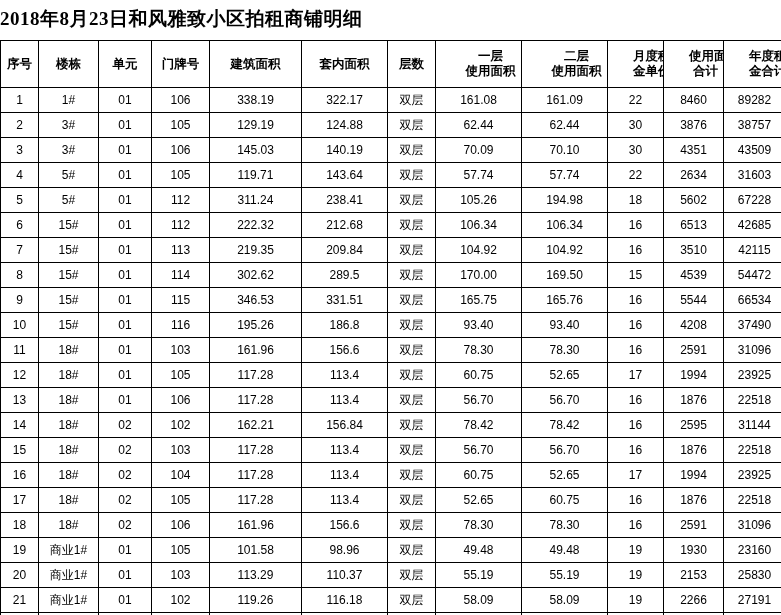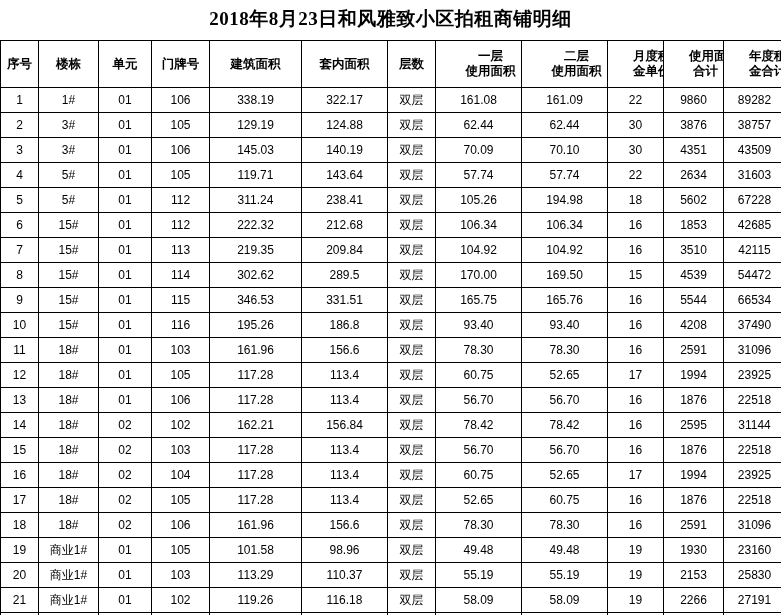--- a/index.html
+++ b/index.html
@@ -14,21 +14,21 @@
     color: #000000;
     overflow: hidden;
   }
   .sheet {
     width: 781px;
     box-sizing: border-box;
     padding: 0;
   }
   .title-wrap {
     padding: 6px 0 8px 0;
-    text-align: center;
+    text-align: left;
   }
   .title {
     font-family: "Liberation Serif", serif;
     font-size: 19px;
     font-weight: bold;
     letter-spacing: 0.5px;
     color: #000;
     display: inline-block;
   }
   table.grid {
@@ -135,21 +135,21 @@
           <td class="num">1</td>
           <td class="txt">1#</td>
           <td class="num">01</td>
           <td class="num">106</td>
           <td class="num">338.19</td>
           <td class="num">322.17</td>
           <td class="txt">双层</td>
           <td class="num">161.08</td>
           <td class="num">161.09</td>
           <td class="num">22</td>
-          <td class="num">9860</td>
+          <td class="num">8460</td>
           <td class="num">89282</td>
         </tr>
         <tr>
           <td class="num">2</td>
           <td class="txt">3#</td>
           <td class="num">01</td>
           <td class="num">105</td>
           <td class="num">129.19</td>
           <td class="num">124.88</td>
           <td class="txt">双层</td>
@@ -205,21 +205,21 @@
           <td class="num">6</td>
           <td class="txt">15#</td>
           <td class="num">01</td>
           <td class="num">112</td>
           <td class="num">222.32</td>
           <td class="num">212.68</td>
           <td class="txt">双层</td>
           <td class="num">106.34</td>
           <td class="num">106.34</td>
           <td class="num">16</td>
-          <td class="num">1853</td>
+          <td class="num">6513</td>
           <td class="num">42685</td>
         </tr>
         <tr>
           <td class="num">7</td>
           <td class="txt">15#</td>
           <td class="num">01</td>
           <td class="num">113</td>
           <td class="num">219.35</td>
           <td class="num">209.84</td>
           <td class="txt">双层</td>

